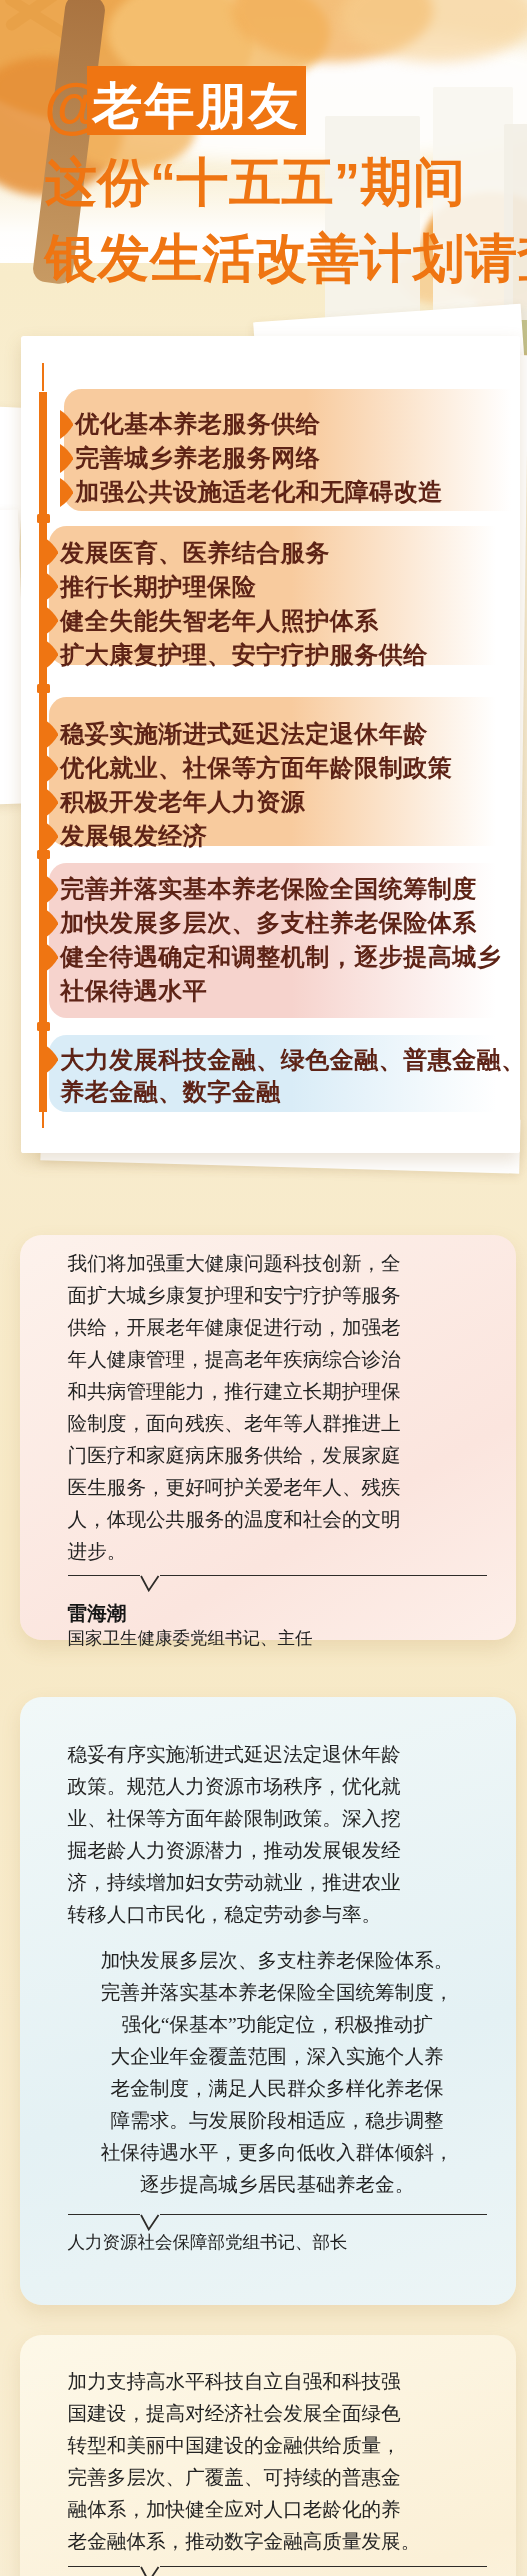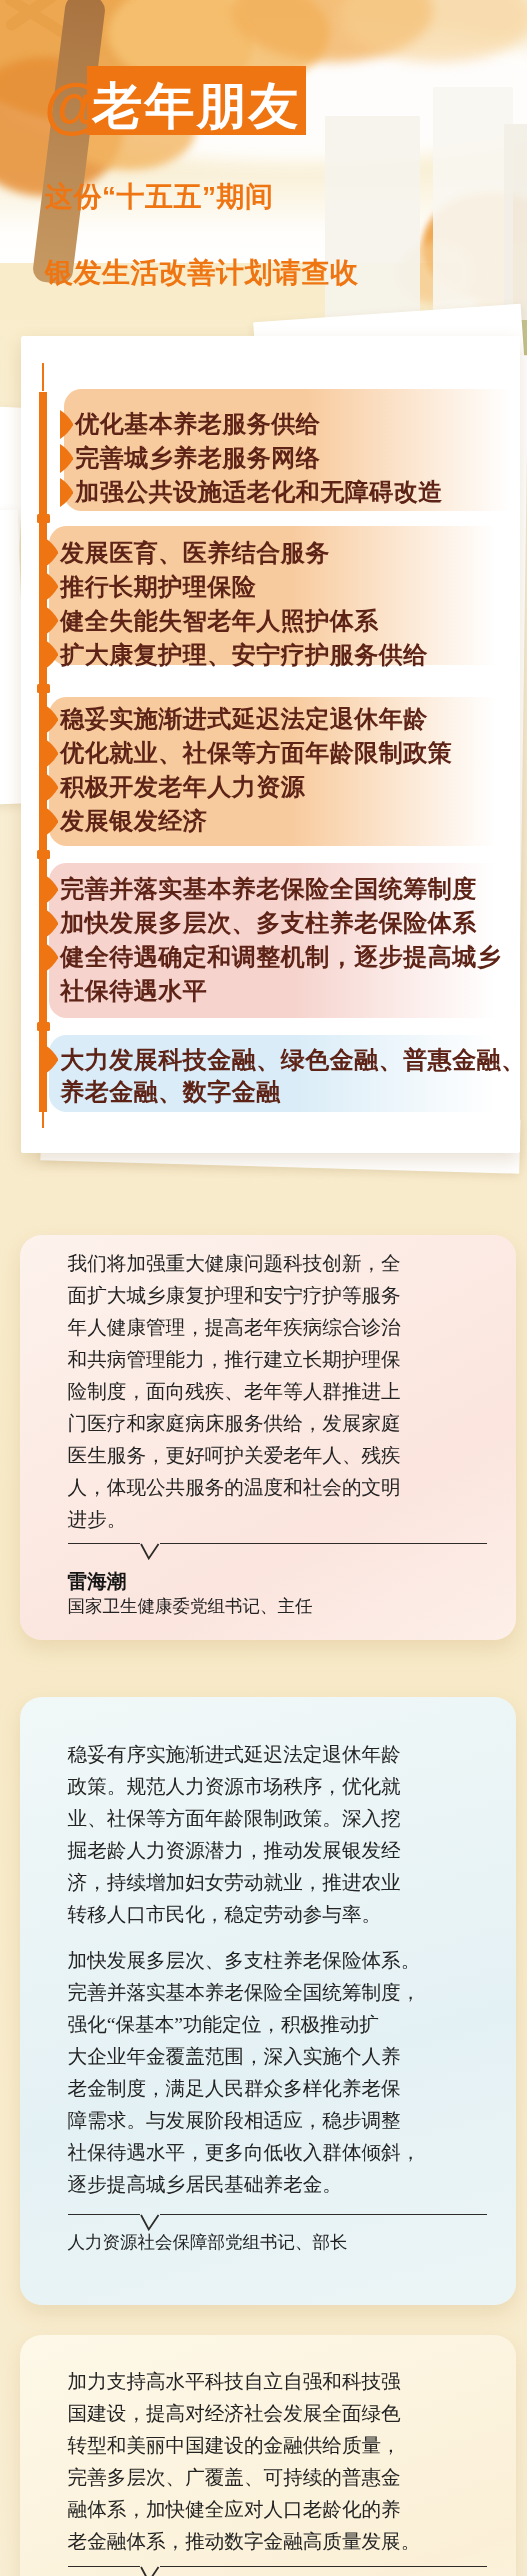--- a/index.html
+++ b/index.html
@@ -12,21 +12,21 @@
       repeating-linear-gradient(90deg, rgba(125,125,112,.16) 0 8.2px, rgba(0,0,0,0) 8.2px 19.6px),
       repeating-linear-gradient(0deg, rgba(125,125,112,.16) 0 10.3px, rgba(0,0,0,0) 10.3px 24px);}
   .trunk{position:absolute;border-radius:13.4px;}
   
   .hdr-at{position:absolute;left:44px;top:70px;font-size:61px;font-weight:800;color:var(--accent,#ef7512);z-index:6;}
   .hdr-badge{position:absolute;left:87px;top:66px;width:219px;height:69px;background:var(--accent,#ef7512);
     display:flex;align-items:center;justify-content:center;z-index:6;}
   .hdr-badge span{font-size:50px;font-weight:800;color:#fff;letter-spacing:2.1px;
     font-family:"Liberation Serif","DejaVu Serif",serif;margin-top:12px;}
   .hdr-t1,.hdr-t2{position:absolute;left:45px;font-weight:800;color:var(--accent,#ef7512);z-index:6;
-    font-size:28px;letter-spacing:0.5px;white-space:nowrap;margin-top:30px;}
+    font-size:52px;letter-spacing:0.5px;white-space:nowrap;}
   .hdr-t1{top:148px;} .hdr-t2{top:224px;}
   
   .sheet{position:absolute;background:#fff;}
   .sheet-main{left:20.6px;top:336px;width:499px;height:817px;border-radius:2.6px;z-index:3;
     box-shadow:0 7.2px 17.5px rgba(150,108,48,.20);}
   .sheet-b{z-index:2;box-shadow:0 3.1px 9.3px rgba(150,108,48,.15);}
   .bar,.bar-thin,.bar-bead{position:absolute;background:var(--accent,#ef7512);z-index:4;}
   .bar{left:39px;top:392px;width:7.7px;height:720px;}
   .bar-thin{left:42px;top:363px;width:2.1px;height:28px;}
   .bar-tail{position:absolute;left:42px;top:1112px;width:2.1px;height:15.5px;background:var(--accent,#ef7512);z-index:4;}
@@ -34,21 +34,21 @@
   .section-box{position:absolute;left:49px;width:466px;border-radius:17.5px;z-index:4;box-sizing:border-box;padding-left:11.3px;}
   .plan-item{position:relative;white-space:nowrap;}
   .item-line{font-size:24px;line-height:34px;font-weight:700;letter-spacing:0.5px;
     font-family:"Liberation Serif","DejaVu Serif",serif;}
   .arrow-ic{position:absolute;left:-15.5px;top:2.6px;width:13.4px;height:29px;}
   
   .quote-card{position:absolute;left:19.6px;width:496px;border-radius:21.6px;z-index:4;box-sizing:border-box;
     padding-left:48px;padding-right:29px;box-shadow:0 8.2px 19.6px rgba(170,122,58,.16);}
   .q-line{font-size:19.6px;line-height:32px;color:#232323;white-space:nowrap;
     font-family:"Liberation Serif","DejaVu Serif",serif;}
-  .q-par2{margin-top:14.4px;}
+  .q-par2{margin-top:14.4px;text-align:center;}
   .q-div{display:flex;align-items:flex-start;height:17.5px;}
   .q-div .dl{width:72px;border-top:1.5px solid #2e2c29;}
   .q-div .dr{flex:1;border-top:1.5px solid #2e2c29;}
   .q-name{font-size:19.6px;font-weight:700;color:#151515;margin-top:8.2px;}
   .q-title{font-size:17.5px;color:#222;line-height:23px;}
   .q-title:first-of-type{margin-top:3.1px;}
 </style>
 </head>
 <body>
 
@@ -135,21 +135,21 @@
           </svg>
           <div class="item-line" style="color: rgb(93, 35, 22);">健全失能失智老年人照护体系</div>
         </div>
         <div class="plan-item" style="position: relative;">
           <svg class="arrow-ic" viewBox="0 0 26 56" xmlns="http://www.w3.org/2000/svg">
             <path d="M0,0 Q16,10 26,28 Q16,46 0,56 Z" fill="#ef7512"></path>
           </svg>
           <div class="item-line" style="color: rgb(93, 35, 22);">扩大康复护理、安宁疗护服务供给</div>
         </div>
       </div>
-      <div class="section-box" style="position: absolute; left: 49px; width: 466px; top: 697px; height: 149px; border-radius: 17.5px; padding-left: 11.3px; padding-top: 5px; box-sizing: border-box; background: linear-gradient(90deg, rgb(248, 203, 158) 0%, rgb(248, 203, 158) 52%, rgba(255, 255, 255, 0) 96%); z-index: 4;">
+      <div class="section-box" style="position: absolute; left: 49px; width: 466px; top: 697px; height: 149px; border-radius: 17.5px; padding-left: 11.3px; padding-top: 20px; box-sizing: border-box; background: linear-gradient(90deg, rgb(248, 203, 158) 0%, rgb(248, 203, 158) 52%, rgba(255, 255, 255, 0) 96%); z-index: 4;">
         <div class="plan-item" style="position: relative;">
           <svg class="arrow-ic" viewBox="0 0 26 56" xmlns="http://www.w3.org/2000/svg">
             <path d="M0,0 Q16,10 26,28 Q16,46 0,56 Z" fill="#ef7512"></path>
           </svg>
           <div class="item-line" style="color: rgb(93, 35, 22);">稳妥实施渐进式延迟法定退休年龄</div>
         </div>
         <div class="plan-item" style="position: relative;">
           <svg class="arrow-ic" viewBox="0 0 26 56" xmlns="http://www.w3.org/2000/svg">
             <path d="M0,0 Q16,10 26,28 Q16,46 0,56 Z" fill="#ef7512"></path>
           </svg>
@@ -198,20 +198,21 @@
           <div class="item-line" style="color: rgb(93, 35, 22); font-family: Liberation Mono, monospace;">养老金融、数字金融</div>
         </div>
       </div>
     </div>
 
   <div id="quotes">
       <div class="quote-card" style="top: 1235px; height: 405px; padding-top: 13.4px; background: linear-gradient(150deg, rgb(253, 242, 236) 0%, rgb(251, 229, 222) 68%, rgb(253, 239, 233) 100%);">
         <div>
           <div class="q-line">我们将加强重大健康问题科技创新，全</div>
           <div class="q-line">面扩大城乡康复护理和安宁疗护等服务</div>
+          <div class="q-line">供给，开展老年健康促进行动，加强老</div>
           <div class="q-line">年人健康管理，提高老年疾病综合诊治</div>
           <div class="q-line">和共病管理能力，推行建立长期护理保</div>
           <div class="q-line">险制度，面向残疾、老年等人群推进上</div>
           <div class="q-line">门医疗和家庭病床服务供给，发展家庭</div>
           <div class="q-line">医生服务，更好呵护关爱老年人、残疾</div>
           <div class="q-line">人，体现公共服务的温度和社会的文明</div>
           <div class="q-line">进步。</div>
         </div>
         <div class="q-div" style="margin-top: 6.2px;">
           <span class="dl"></span>

